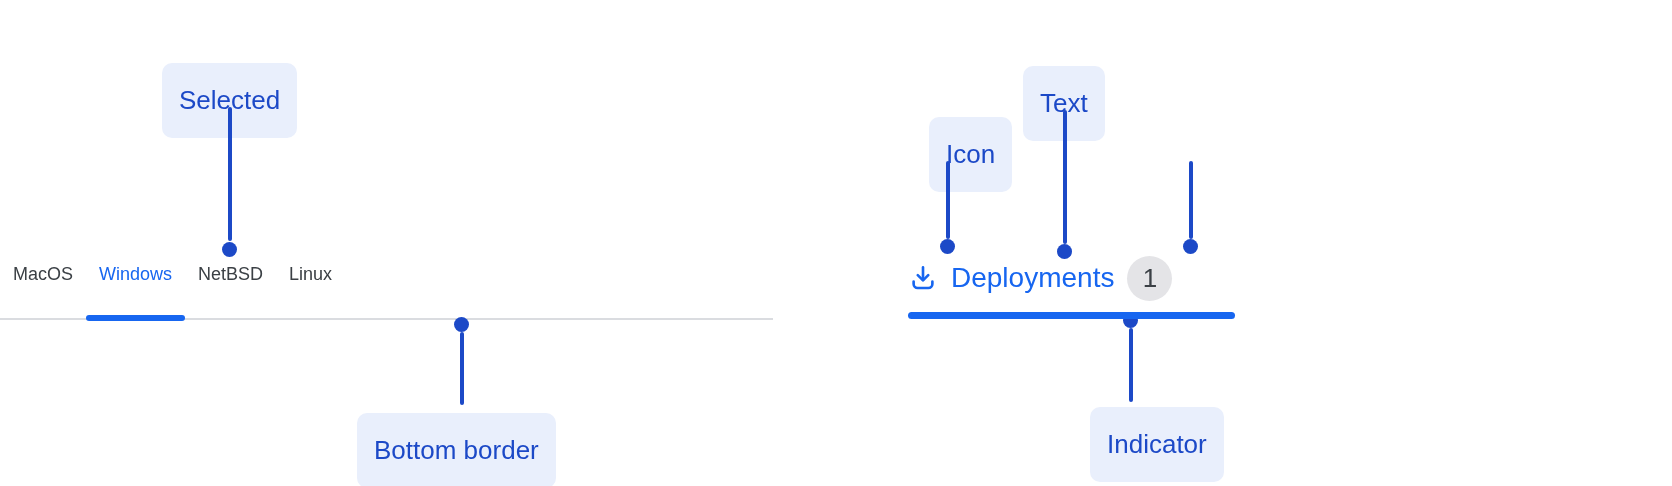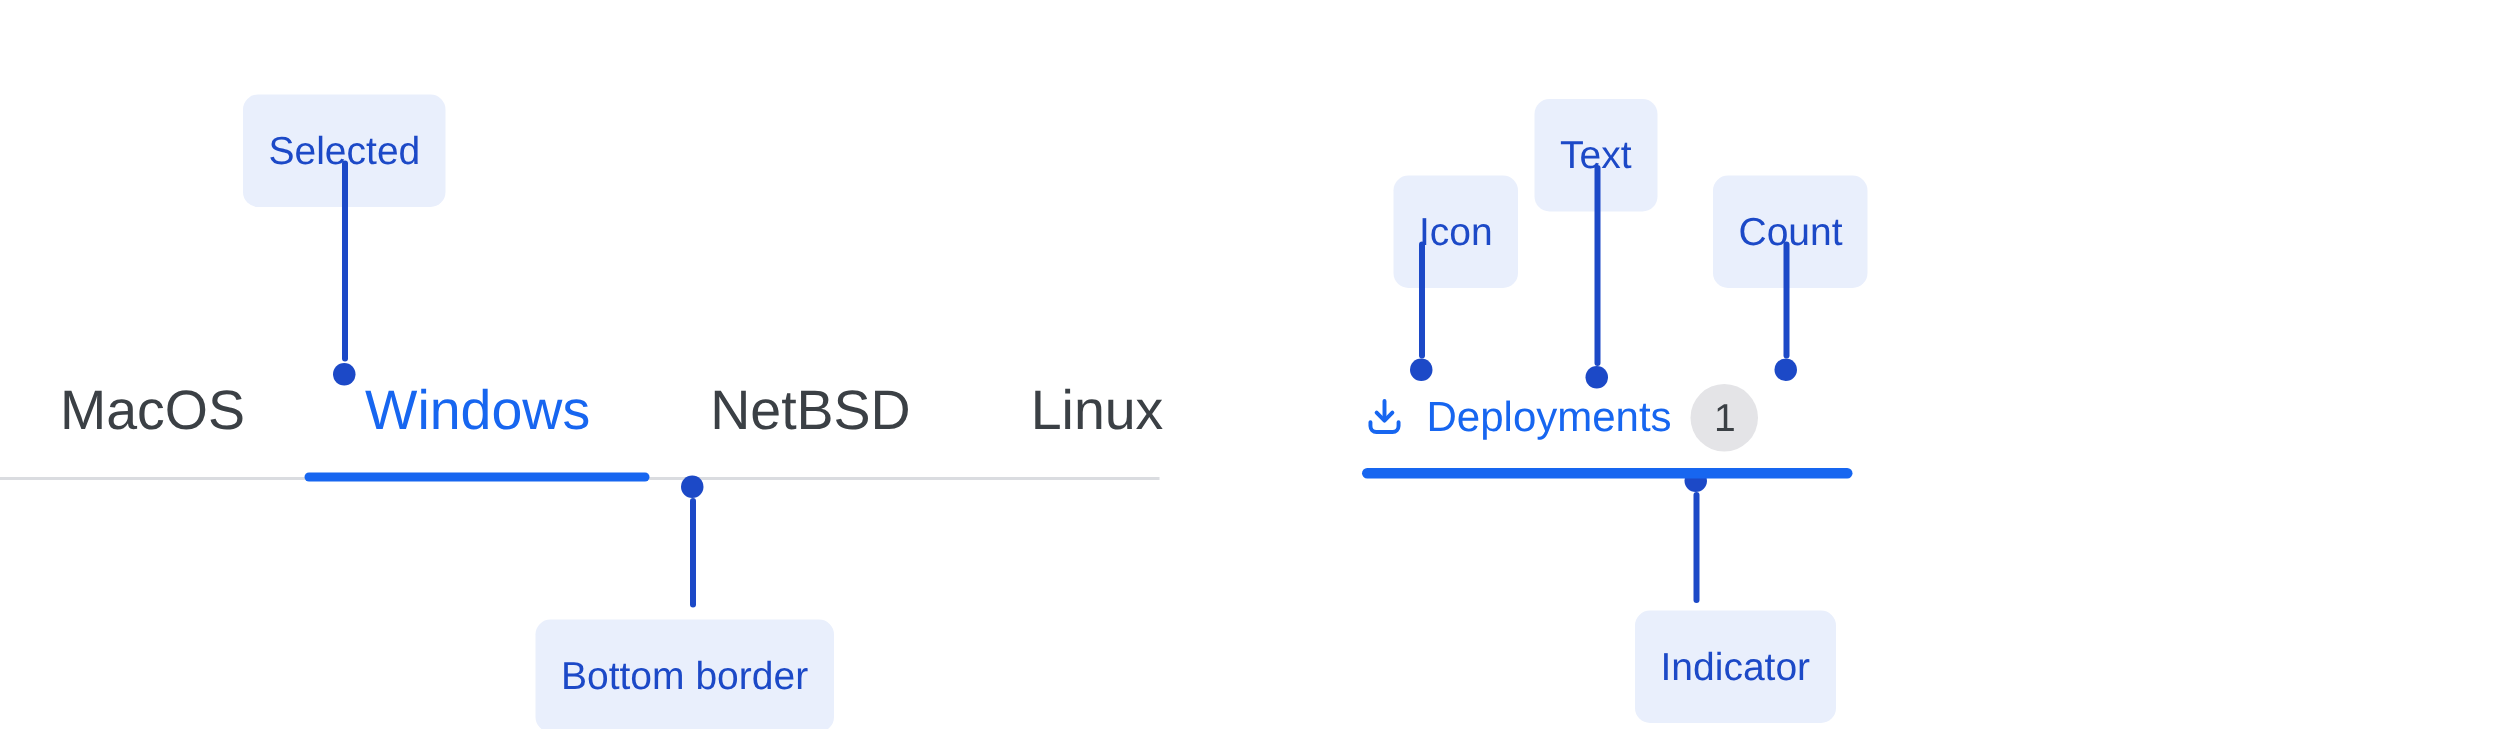--- a/index.html
+++ b/index.html
@@ -21,22 +21,22 @@
     display:flex;align-items:center;justify-content:center;
     background:var(--annotation-bg);color:var(--annotation-text);
     font-size:26px;font-weight:500;white-space:nowrap;
   }
   .vline{position:absolute;width:4px;border-radius:2px;background:var(--annotation-text);}
   .dot{position:absolute;width:15px;height:15px;border-radius:50%;background:var(--annotation-text);}
   
   .tab-divider{position:absolute;left:0;top:318px;width:773px;height:2px;background:var(--divider);z-index:0;}
   .tabbar{position:absolute;left:0;top:252px;display:flex;z-index:1;}
   .tab{
-    position:relative;height:69px;padding:0 40px;display:flex;align-items:flex-start;
-    font-size:37px;font-weight:500;line-height:44px;color:var(--tab-text);cursor:pointer;white-space:nowrap;
+    position:relative;height:69px;padding:0 13px;display:flex;align-items:flex-start;
+    font-size:18px;font-weight:500;line-height:44px;color:var(--tab-text);cursor:pointer;white-space:nowrap;
   }
   .tab.selected{color:var(--accent);}
   .tab-underline{position:absolute;left:0;bottom:0;width:100%;height:6px;border-radius:3px;background:var(--accent);}
   
   .right-tab{
     position:absolute;left:908px;top:248px;width:327px;height:60px;
     display:flex;align-items:center;justify-content:flex-start;gap:13px;
     color:var(--accent);font-size:28px;font-weight:500;cursor:pointer;z-index:1;
   }
   .right-tab .dl-icon{display:block;flex:none;}
@@ -87,23 +87,20 @@
   </div>
   <div class="vline" style="left:946px;top:161px;height:78px;"></div>
   <div class="dot" style="left:940px;top:239px;"></div>
 
   <div class="pill" style="left:1023px;top:66px;border-radius:10px;">
     <span>Text</span>
   </div>
   <div class="vline" style="left:1063px;top:110px;height:134px;"></div>
   <div class="dot" style="left:1057px;top:244px;"></div>
 
-  <div class="pill" style="left:1142px;top:117px;">
-    <span>Count</span>
-  </div>
   <div class="vline" style="left:1189px;top:161px;height:78px;"></div>
   <div class="dot" style="left:1183px;top:239px;"></div>
 
   <div class="right-tab">
     <svg class="dl-icon" width="30" height="30" viewBox="0 0 24 24" fill="none" stroke="currentColor" stroke-width="2.1" stroke-linecap="round" stroke-linejoin="round">
       <path d="M12 3.5 v10"></path>
       <path d="M7.8 9.7 L12 13.9 L16.2 9.7"></path>
       <path d="M4.5 14.8 v2 a3.2 3.2 0 0 0 3.2 3.2 h8.6 a3.2 3.2 0 0 0 3.2 -3.2 v-2"></path>
     </svg>
     <span>Deployments</span>

